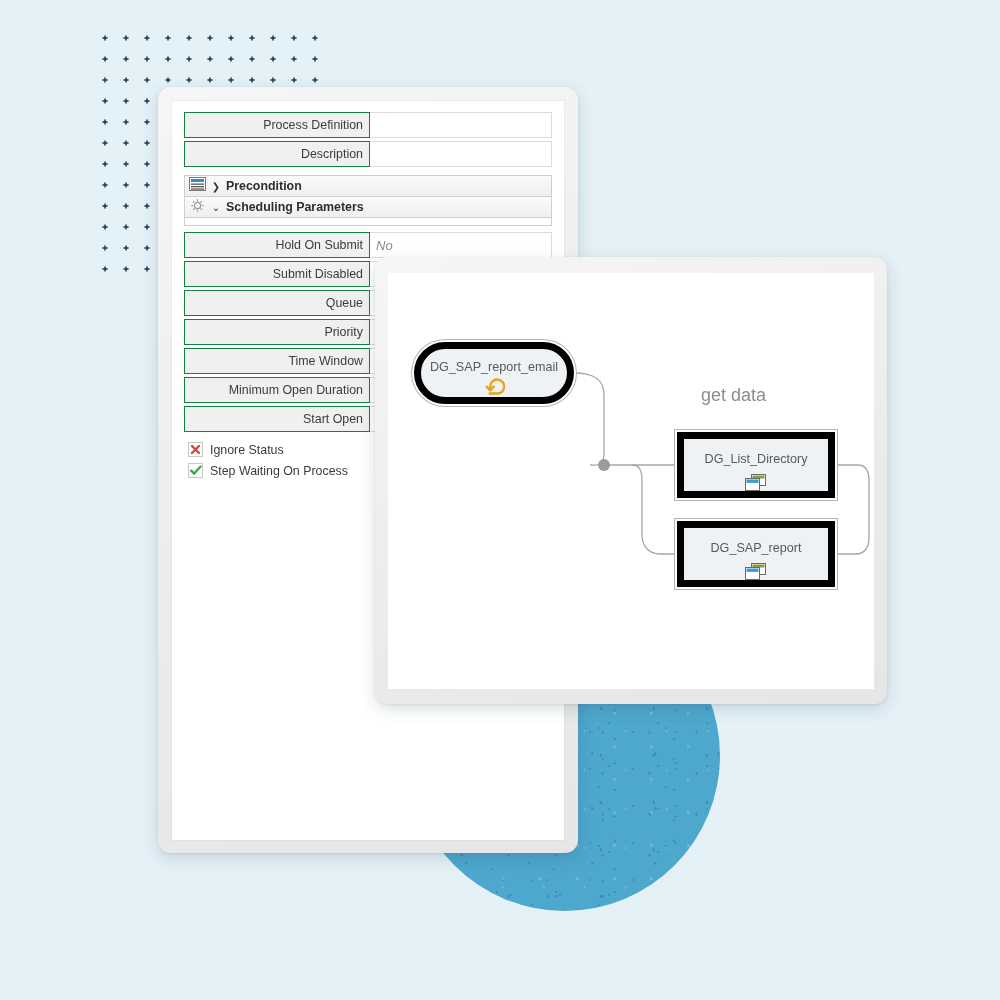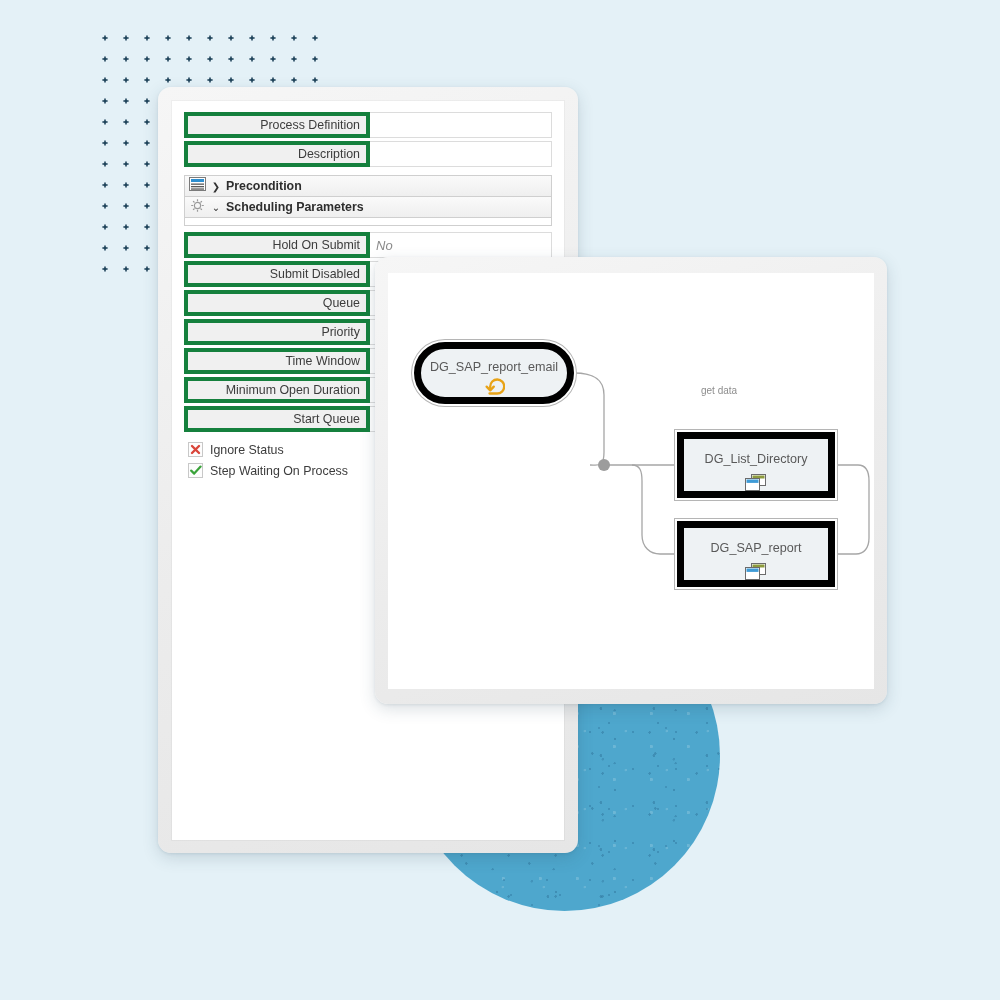--- a/index.html
+++ b/index.html
@@ -105,21 +105,21 @@
   .form-row {
     display: flex;
     align-items: stretch;
     height: 26px;
     margin-bottom: 3px;
   }
   .form-row .lbl {
     width: 186px;
     flex: 0 0 186px;
     background: #f0f0f0;
-    border: 4px solid #15803d;
+    border: 1px solid #15803d;
     box-sizing: border-box;
     display: flex;
     align-items: center;
     justify-content: flex-end;
     padding-right: 6px;
     font-size: 12.4px;
     color: #3c3c3c;
     white-space: nowrap;
   }
   .form-row .val {
@@ -240,21 +240,21 @@
   #node-sap-report {
     left: 289px;
     top: 248px;
     width: 158px;
     height: 66px;
   }
   #edge-label-get-data {
     position: absolute;
     left: 313px;
     top: 112px;
-    font-size: 10px;
+    font-size: 18px;
     color: #8d8d8d;
     white-space: nowrap;
   }
   svg.wires {
     position: absolute;
     inset: 0;
     width: 100%;
     height: 100%;
     overflow: visible;
   }
@@ -393,21 +393,21 @@
         </div>
         <div class="form-row">
           <div class="lbl">Time Window</div>
           <div class="val"></div>
         </div>
         <div class="form-row">
           <div class="lbl">Minimum Open Duration</div>
           <div class="val"></div>
         </div>
         <div class="form-row">
-          <div class="lbl">Start Queue</div>
+          <div class="lbl">Start Open</div>
           <div class="val"></div>
         </div>
       </div>
 
       <div style="height:4px"></div>
 
       <div class="check-row">
         <span class="ck-box">
           <svg width="11" height="11" viewBox="0 0 11 11">
             <path d="M2 2 L9 9 M9 2 L2 9" stroke="#d9453a" stroke-width="2.4" stroke-linecap="round"></path>

